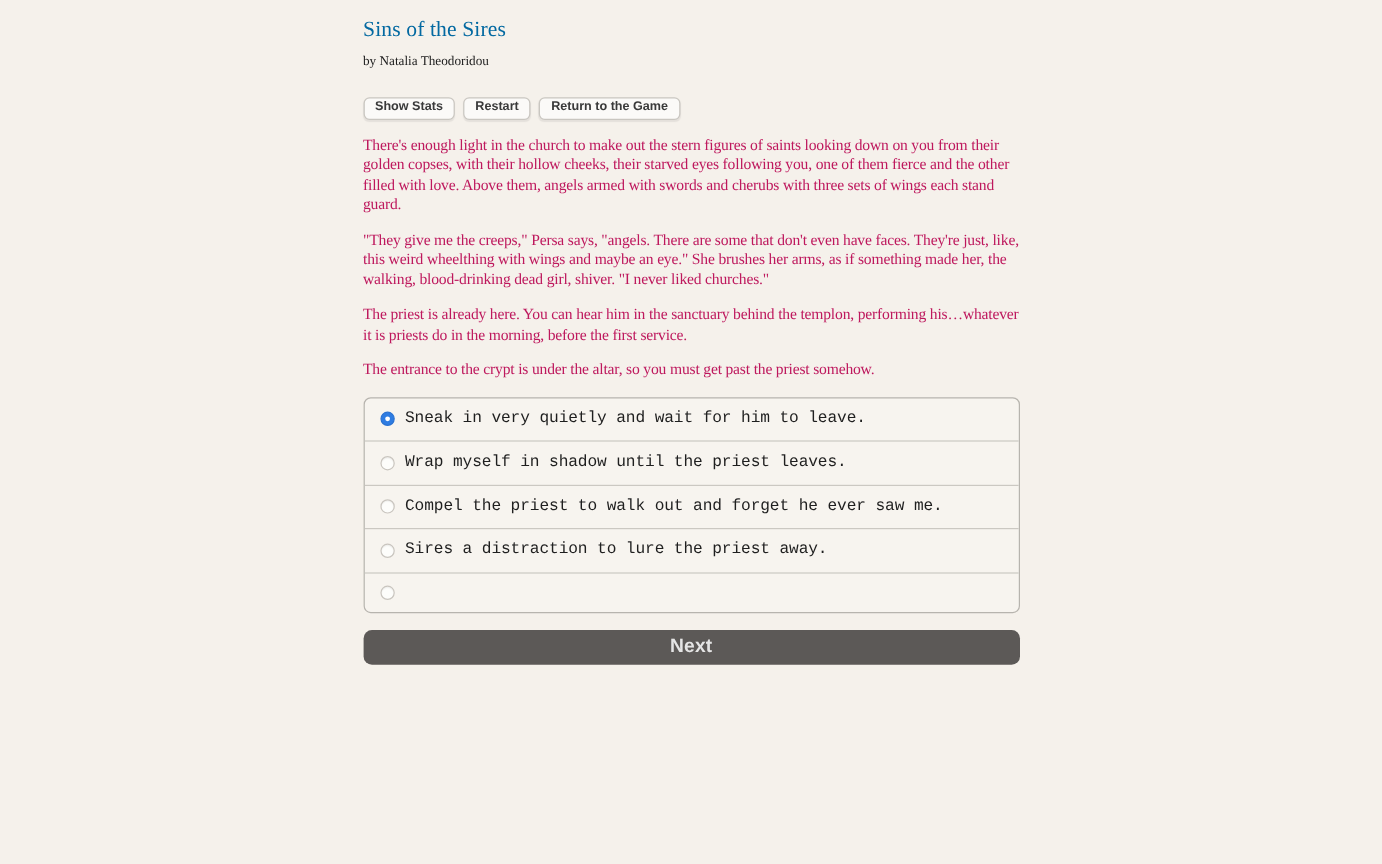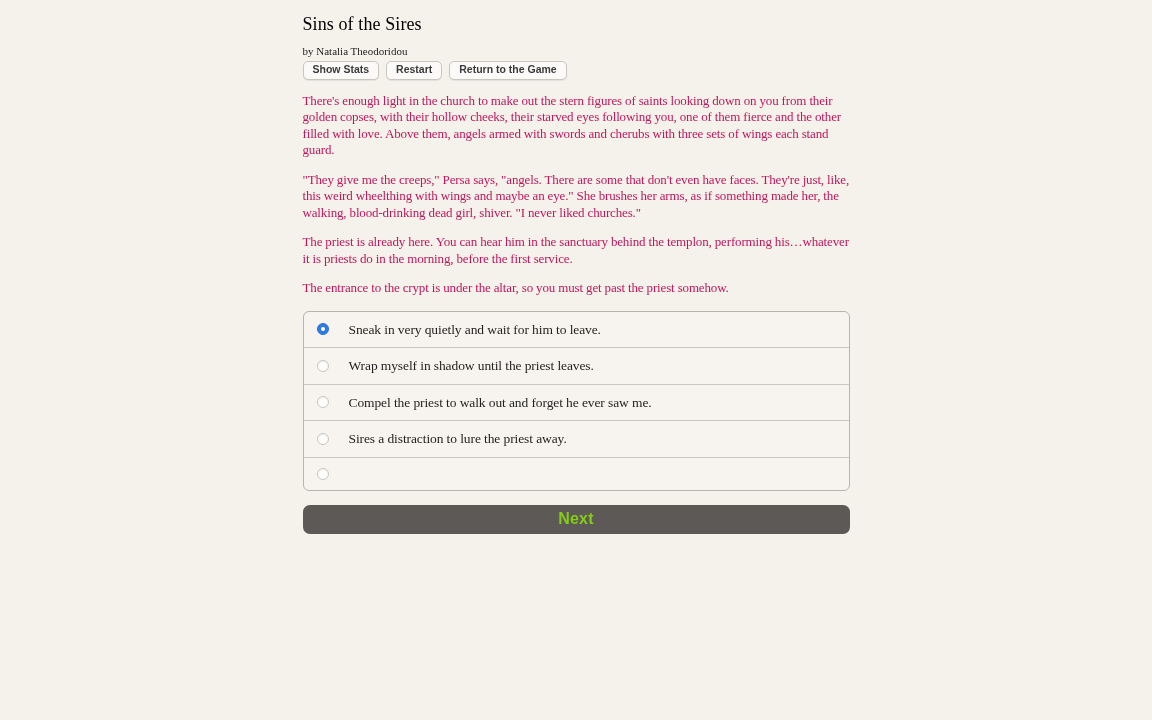--- a/index.html
+++ b/index.html
@@ -11,30 +11,30 @@
     color: #212121;
   }
   .page {
     width: 547px;
     margin: 0 auto;
     padding-top: 14px;
   }
   .title {
     font-size: 18px;
     font-weight: 500;
-    color: #000000;
+    color: #0369a1;
     letter-spacing: 0.1px;
   }
   .byline {
     margin-top: 10px;
     font-size: 11px;
     color: #1c1c1c;
   }
   .toolbar {
-    margin-top: 4px;
+    margin-top: 24px;
     display: flex;
     gap: 7px;
   }
   .toolbar button {
     font-family: "Liberation Sans", sans-serif;
     font-size: 10.5px;
     font-weight: 600;
     color: #3a3a3a;
     background: #fbfaf8;
     border: 1px solid #c9c6c0;
@@ -54,24 +54,25 @@
   .choices {
     margin-top: 14px;
     border: 1px solid #b7b4ae;
     border-radius: 6px;
     background: #f7f4ef;
     overflow: hidden;
   }
   .choice-row {
     display: flex;
     align-items: center;
-    gap: 20px;
+    gap: 9px;
     padding: 10px 13px;
     border-top: 1px solid #cbc8c2;
     cursor: pointer;
+    font-family: Liberation Mono, monospace;
   }
   .choice-row:first-child { border-top: none; }
   .radio {
     flex: 0 0 auto;
     width: 12px; height: 12px;
     border-radius: 50%;
     background: #fdfdfb;
     border: 1px solid #c9c5bf;
     box-shadow: inset 0 1px 1px rgba(0,0,0,0.06);
     position: relative;
@@ -97,21 +98,21 @@
     line-height: 1.15;
   }
   .next-btn {
     display: block;
     width: 100%;
     margin-top: 14px;
     height: 29px;
     background: #5c5957;
     border: none;
     border-radius: 7px;
-    color: #84cc16;
+    color: #e5e5e5;
     font-family: "Liberation Sans", sans-serif;
     font-size: 16px;
     font-weight: 700;
     letter-spacing: 0.2px;
     cursor: pointer;
   }
 </style>
 </head>
 <body>
 

